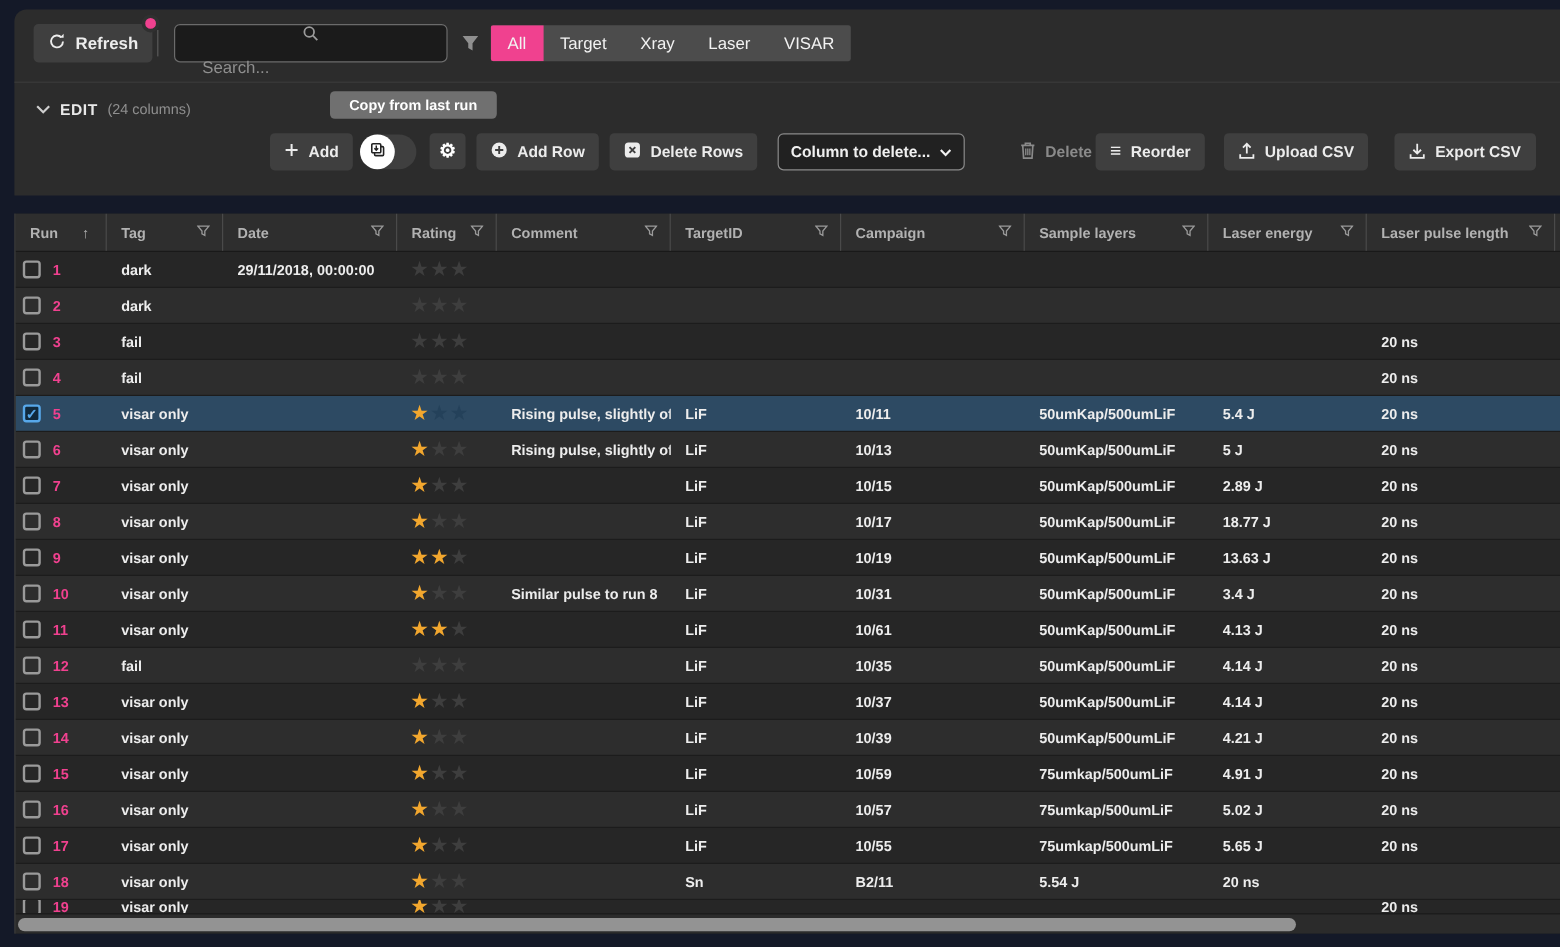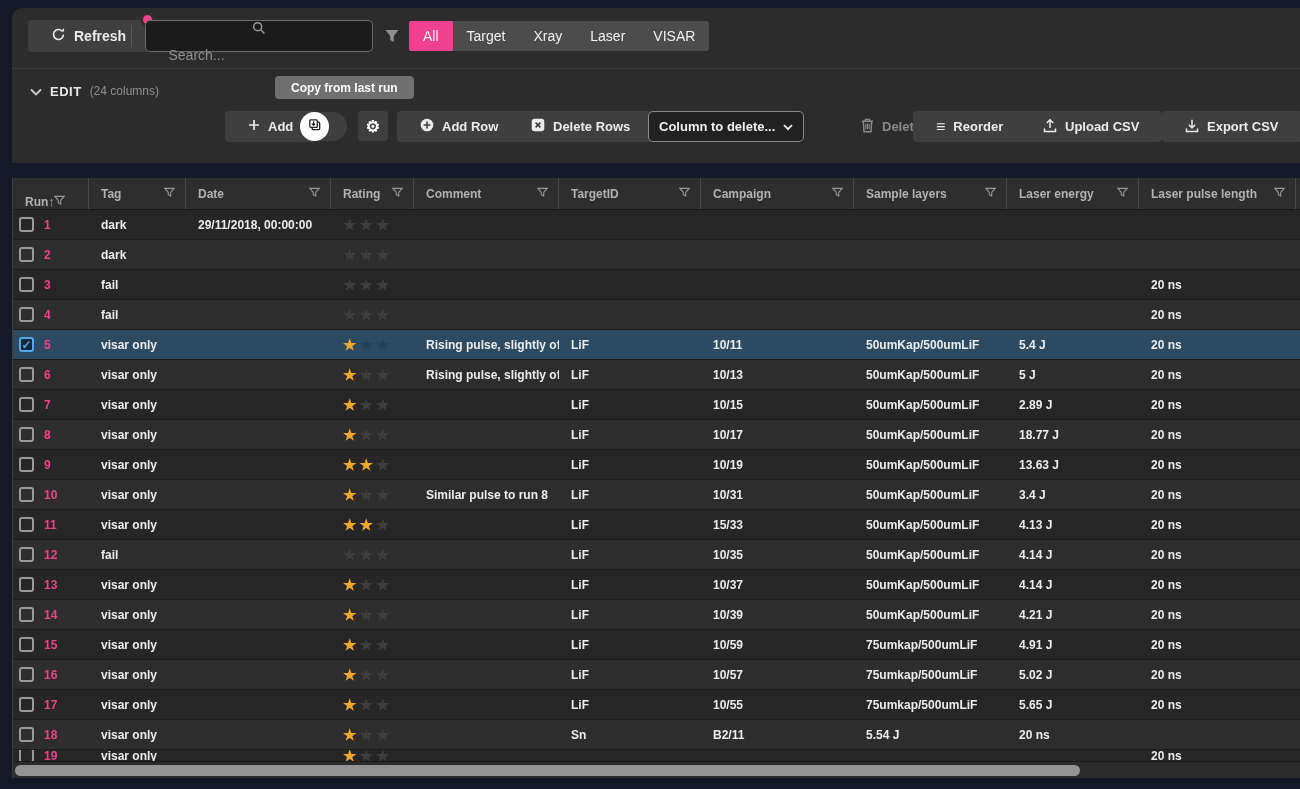--- a/index.html
+++ b/index.html
@@ -6,21 +6,21 @@
   html,body { width:1300px; height:789px; overflow:hidden; background:#141928;
               font-family:"Liberation Sans", sans-serif; }
 
   
   .top-panel { position:absolute; left:12px; top:8px; right:0; height:155px;
                background:#2c2c2c; border-top-left-radius:10px; }
   .top-divider { position:absolute; left:0; right:0; top:60px; border-bottom:1px solid #3b3b3b; }
 
   .btn { display:inline-flex; align-items:center; gap:8px; background:#3f3f3f; color:#ececec;
          border:none; border-radius:4px; font:bold 13px "Liberation Sans", sans-serif;
-         padding:0 23px; height:31px; cursor:pointer; white-space:nowrap;justify-content:space-between; }
+         padding:0 12px; height:31px; cursor:pointer; white-space:nowrap;justify-content:space-between; }
   .btn svg { flex:none; }
 
   .refresh-btn { position:absolute; left:16px; top:12px; height:32px; font-size:14px; }
   .badge-dot { position:absolute; top:-8px; right:-6px; width:15px; height:15px; border-radius:50%;
                background:#f0418f; border:3px solid #303030; }
 
   .vdivider { position:absolute; left:119px; top:17px; width:1px; height:22px; background:#5a5a5a; }
 
   .search-box { position:absolute; left:133px; top:12px; width:228px; height:32px;
                 background:#1b1b1b; border:1px solid #6b6b6b; border-radius:5px;
@@ -72,21 +72,21 @@
 
   
   .table-panel { position:absolute; left:12px; top:178px; right:0; bottom:11px;
                  background:#262626; border-left:1px solid #3e3e3e; overflow:hidden; }
   .thead, .trow { display:grid;
         grid-template-columns:76px 97px 145px 83px 145px 142px 153px 153px 132px 157px 1fr; }
   .thead { height:32px; background:#2e2e2e; border-bottom:1px solid #191919; }
   .hcell { display:flex; align-items:center; justify-content:space-between;
            padding:0 10px 0 12px; border-right:1px solid #4a4a4a; color:#b2b2b2;
            font:bold 12px "Liberation Sans", sans-serif; overflow:hidden; cursor:pointer; }
-  .hcell.first { justify-content:flex-start; gap:0;align-items:flex-end; }
+  .hcell.first { justify-content:flex-start; gap:20px; }
   .hcell.stub { border-right:none; }
   .sort-arrow { color:#b2b2b2; font-size:12px; }
 
   .trow { height:30px; border-bottom:1px solid #1c1c1c; cursor:pointer; }
   .trow.odd  { background:#262626; }
   .trow.even { background:#2d2d2d; }
   .trow.selected { background:#2d4a63; }
   .trow.partial { height:11px; overflow:hidden; border-bottom:none; }
   .tcell { display:flex; align-items:center; padding-left:12px; color:#ededed;
            font:bold 12px "Liberation Sans", sans-serif; overflow:hidden; white-space:nowrap; }
@@ -550,21 +550,21 @@
         <div class="tcell"></div>
         <div class="tcell">
           <span class="stars">
             <span class="star-f">★</span>
             <span class="star-f">★</span>
             <span class="star-e">★</span>
           </span>
         </div>
         <div class="tcell"></div>
         <div class="tcell">LiF</div>
-        <div class="tcell">15/33</div>
+        <div class="tcell">10/61</div>
         <div class="tcell">50umKap/500umLiF</div>
         <div class="tcell">4.13 J</div>
         <div class="tcell">20 ns</div>
         <div class="tcell"></div>
       </div>
       <div class="trow even">
         <div class="tcell cell-run">
           <div class="cb"></div>
           <span class="run-num">12</span>
         </div>

